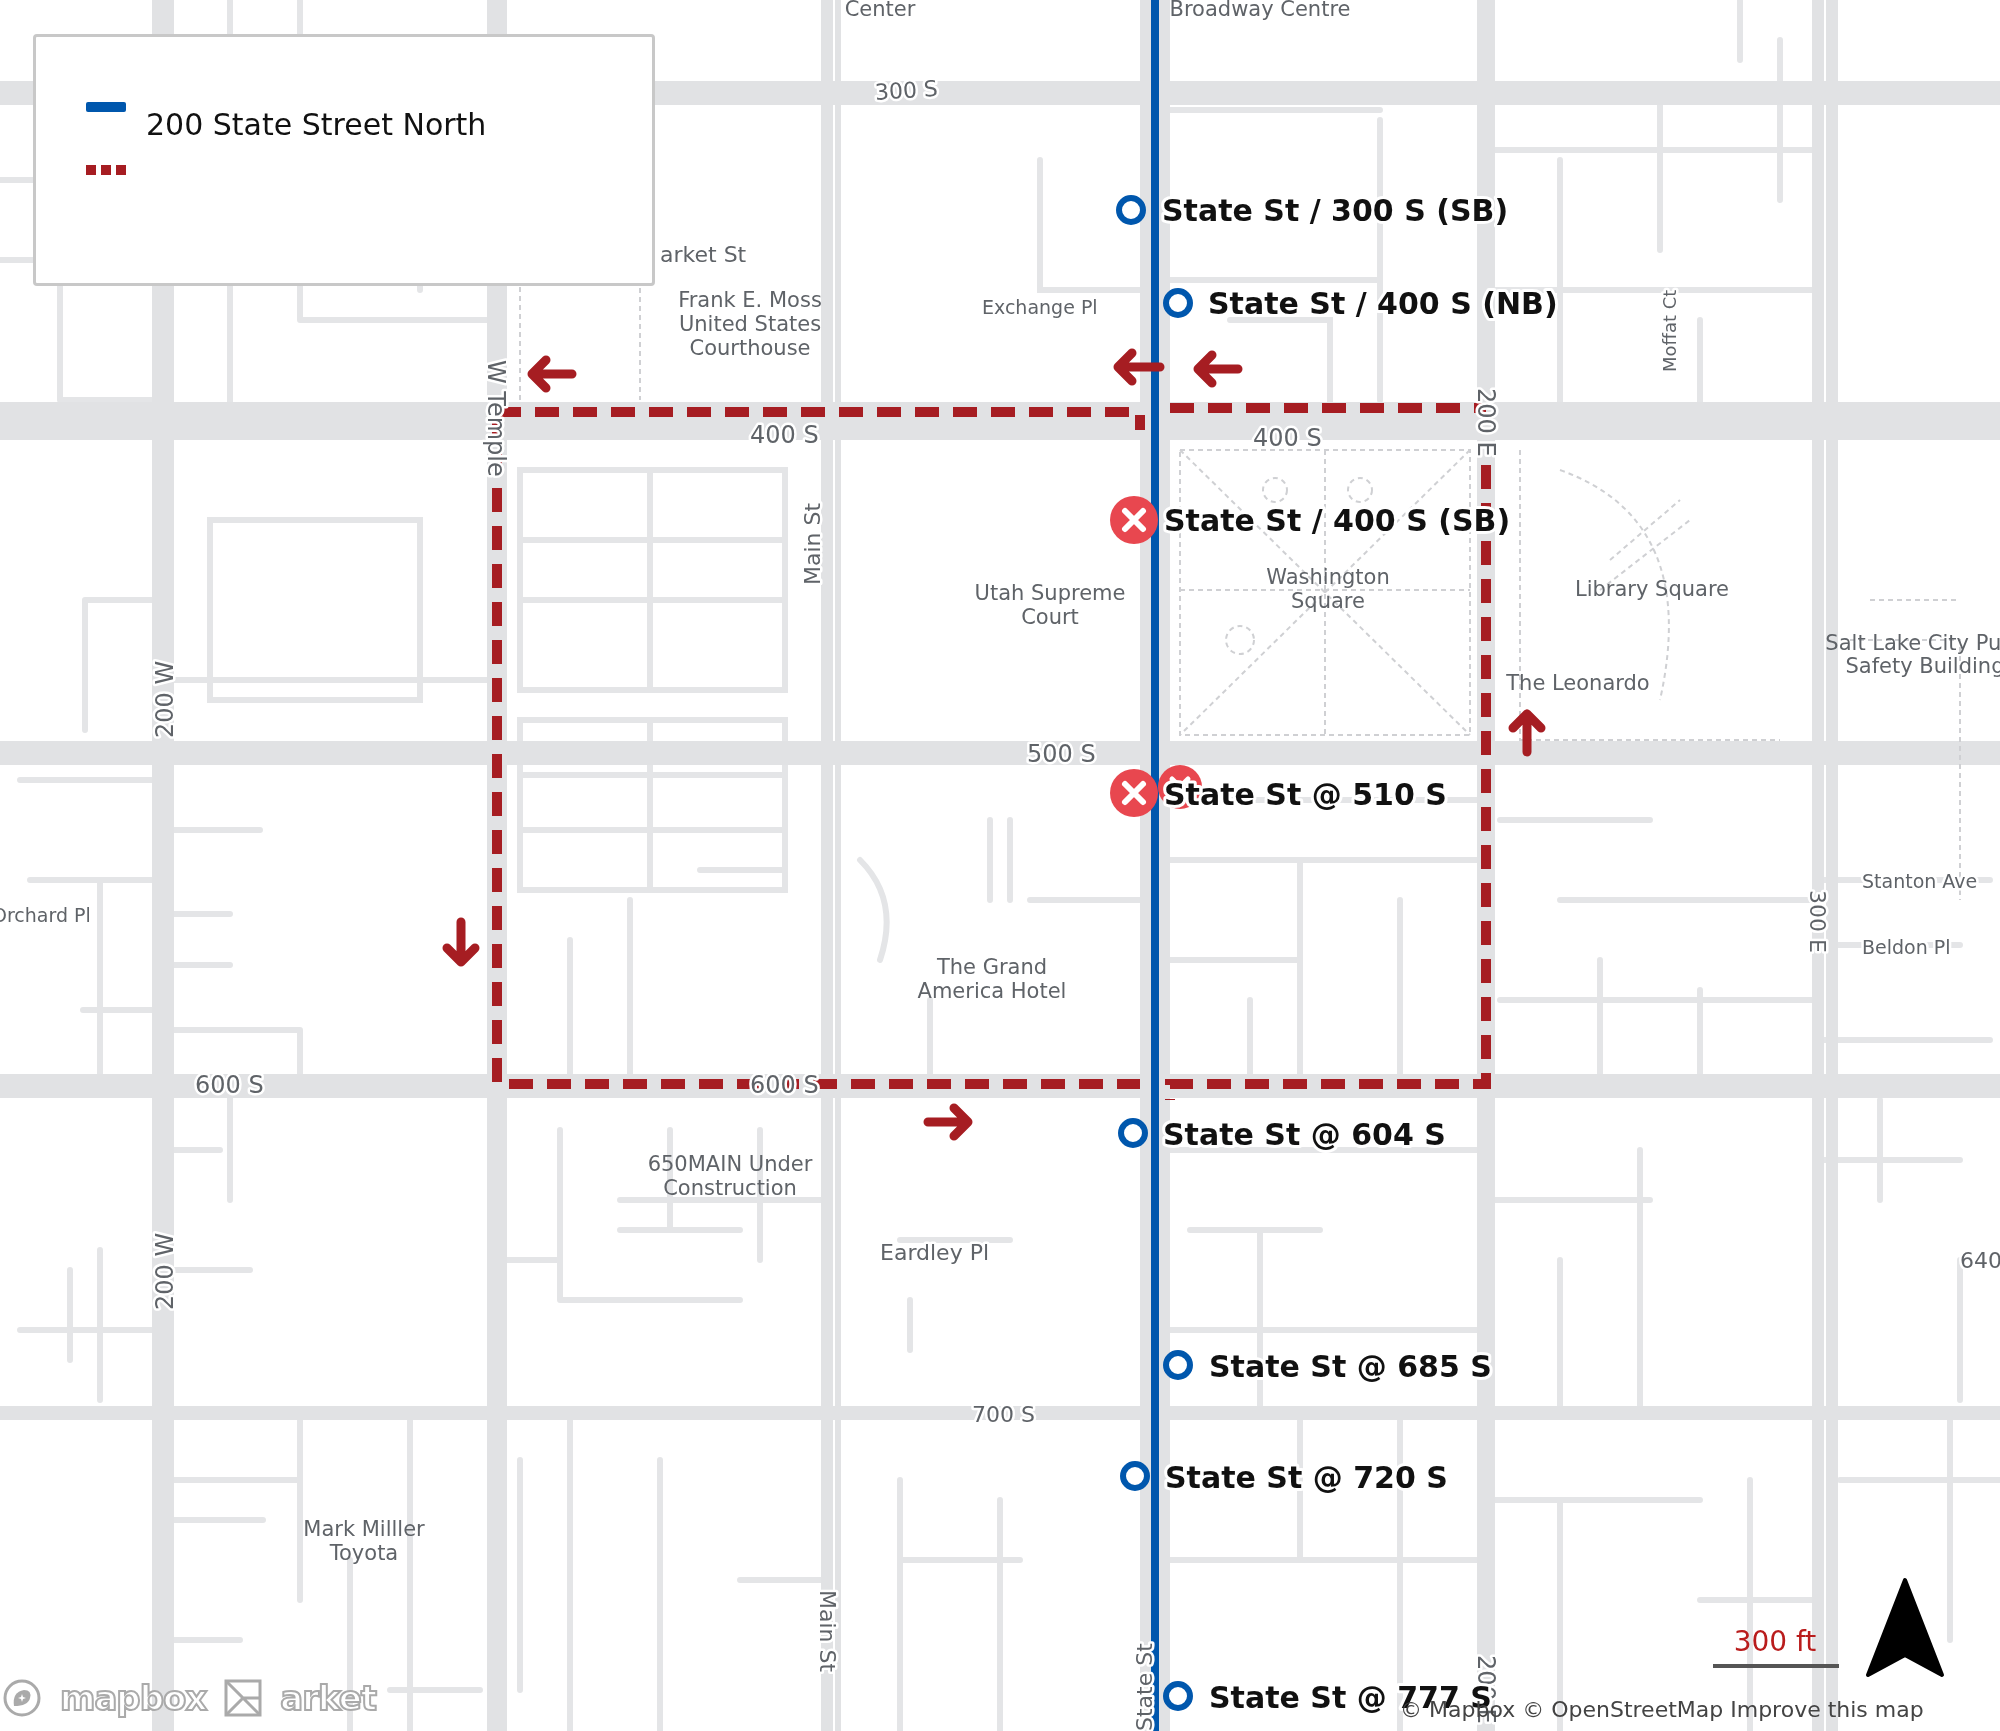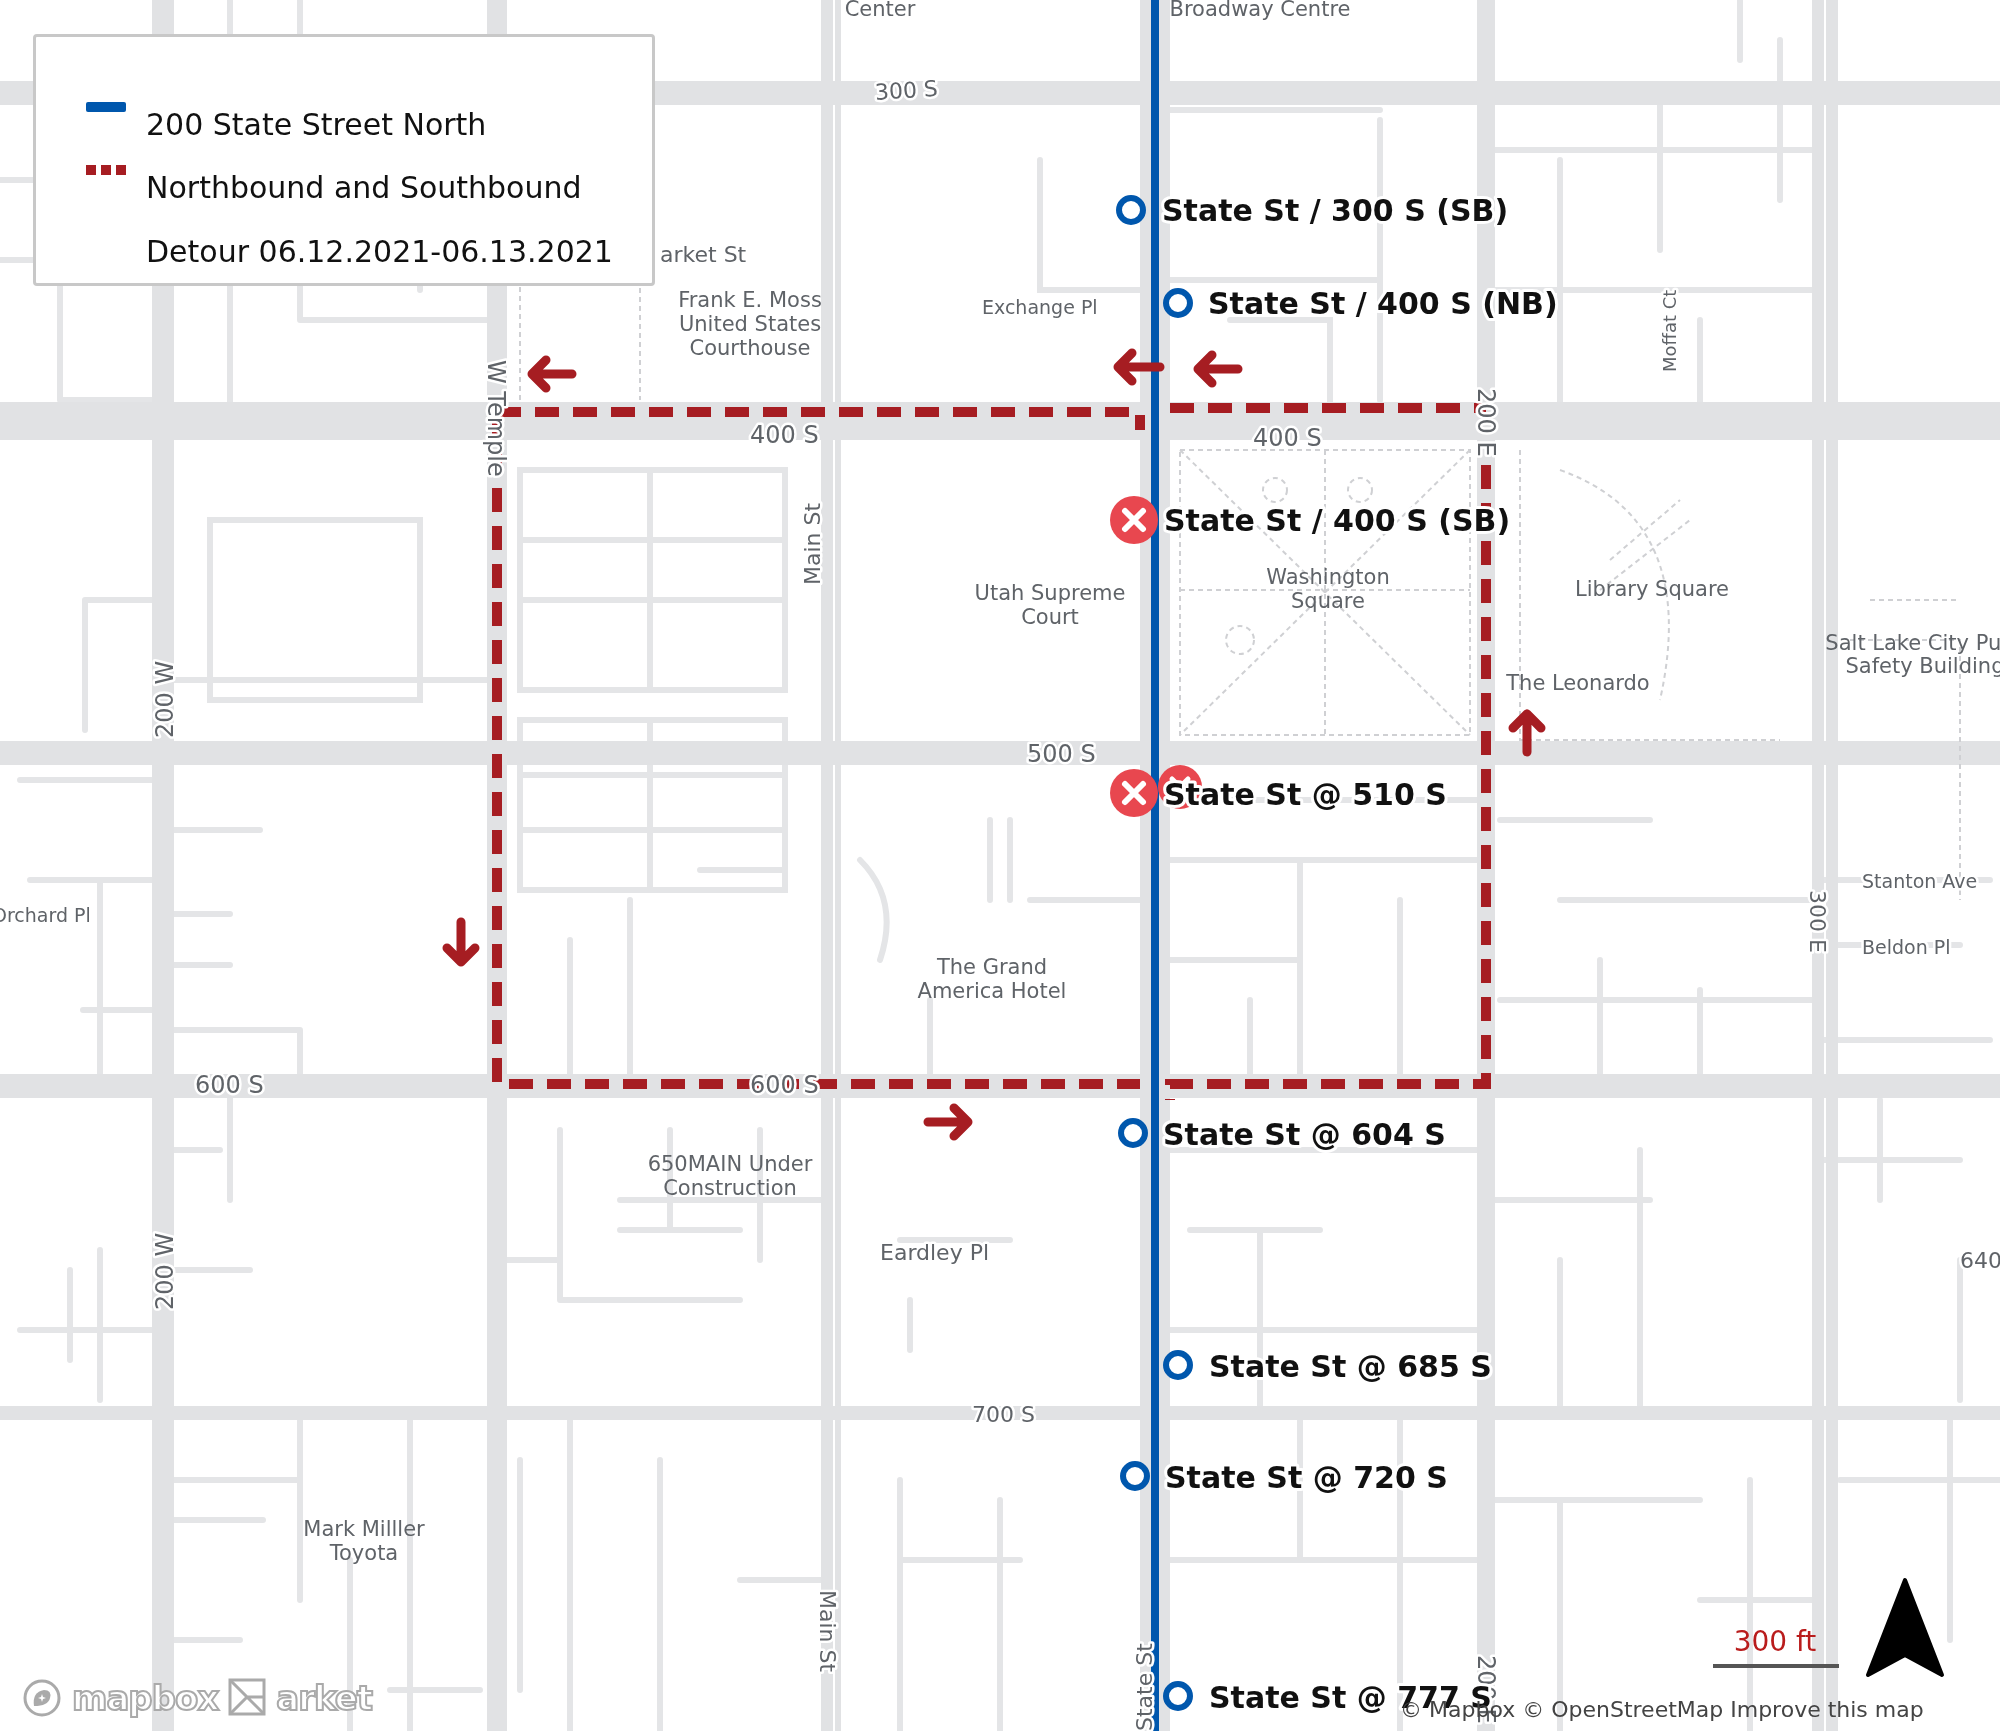--- a/index.html
+++ b/index.html
@@ -12,21 +12,21 @@
     position: absolute; left: 33px; top: 34px; width: 622px; height: 252px;
     background: #fff; border: 3px solid #c8c8c8; border-radius: 4px; box-sizing: border-box;
   }
   .legend-row { position: absolute; left: 50px; display: flex; align-items: flex-start; }
   .legend-swatch-solid { width: 40px; height: 10px; background: #0057ad; border-radius: 2px; margin-top: 18px; margin-right: 20px; }
   .legend-swatch-dash { width: 40px; height: 10px; margin-top: 18px; margin-right: 20px; display: flex; gap: 5px; }
   .legend-swatch-dash span { flex: 1; background: #a61d22; }
   .legend-text { font-family: "DejaVu Sans", sans-serif; font-size: 30px; color: #111; line-height: 46px; margin-top: 18px; }
   .attrib { position: absolute; left: 1400px; top: 1697px; font-family: "DejaVu Sans", sans-serif; font-size: 22px; color: #444; }
   .attrib a { color: #444; text-decoration: none; }
-  .logos { position: absolute; left: 22px; top: 1678px; display: flex; gap: 10px; }
+  .logos { position: absolute; left: 2px; top: 1678px; display: flex; align-items: center; gap: 18px; }
   .logo-text { font-family: "DejaVu Sans", sans-serif; font-size: 34px; font-weight: bold; color: #fff; -webkit-text-stroke: 2px #aaa; letter-spacing: -1px; }
   .scale { position: absolute; left: 1710px; top: 1625px; width: 130px; text-align: center; font-family: "DejaVu Sans", sans-serif; font-size: 28px; color: #b91c1c; }
   .scale-bar { position: absolute; left: 1713px; top: 1664px; width: 126px; height: 4px; background: #555; }
 </style>
 </head>
 <body>
 
 <svg id="map" viewBox="0 0 2000 1731" xmlns="http://www.w3.org/2000/svg">
 
   <g stroke="#e4e5e7" stroke-width="6" fill="none" stroke-linecap="round">
@@ -189,24 +189,20 @@
   <div class="legend-row" style="top:47px;">
     <div class="legend-swatch-solid"></div>
     <span class="legend-text">200 State Street North</span>
   </div>
   <div class="legend-row" style="top:110px;">
     <div class="legend-swatch-dash">
         <span></span>
         <span></span>
         <span></span>
       </div>
-    <div>
-      <div class="legend-text">Northbound and Southbound</div>
-      <div class="legend-text">Detour 06.12.2021-06.13.2021</div>
-    </div>
   </div>
 </div>
 
 <div class="scale">300 ft</div>
 <div class="scale-bar"></div>
 
 <div class="logos">
   <svg width="40" height="40" viewBox="0 0 40 40">
     <circle cx="20" cy="20" r="17" fill="#fff" stroke="#aaa" stroke-width="3"></circle>
     <path d="M12 28 Q10 14 22 12 Q30 12 28 20 Q26 28 12 28 Z" fill="#aaa"></path>

